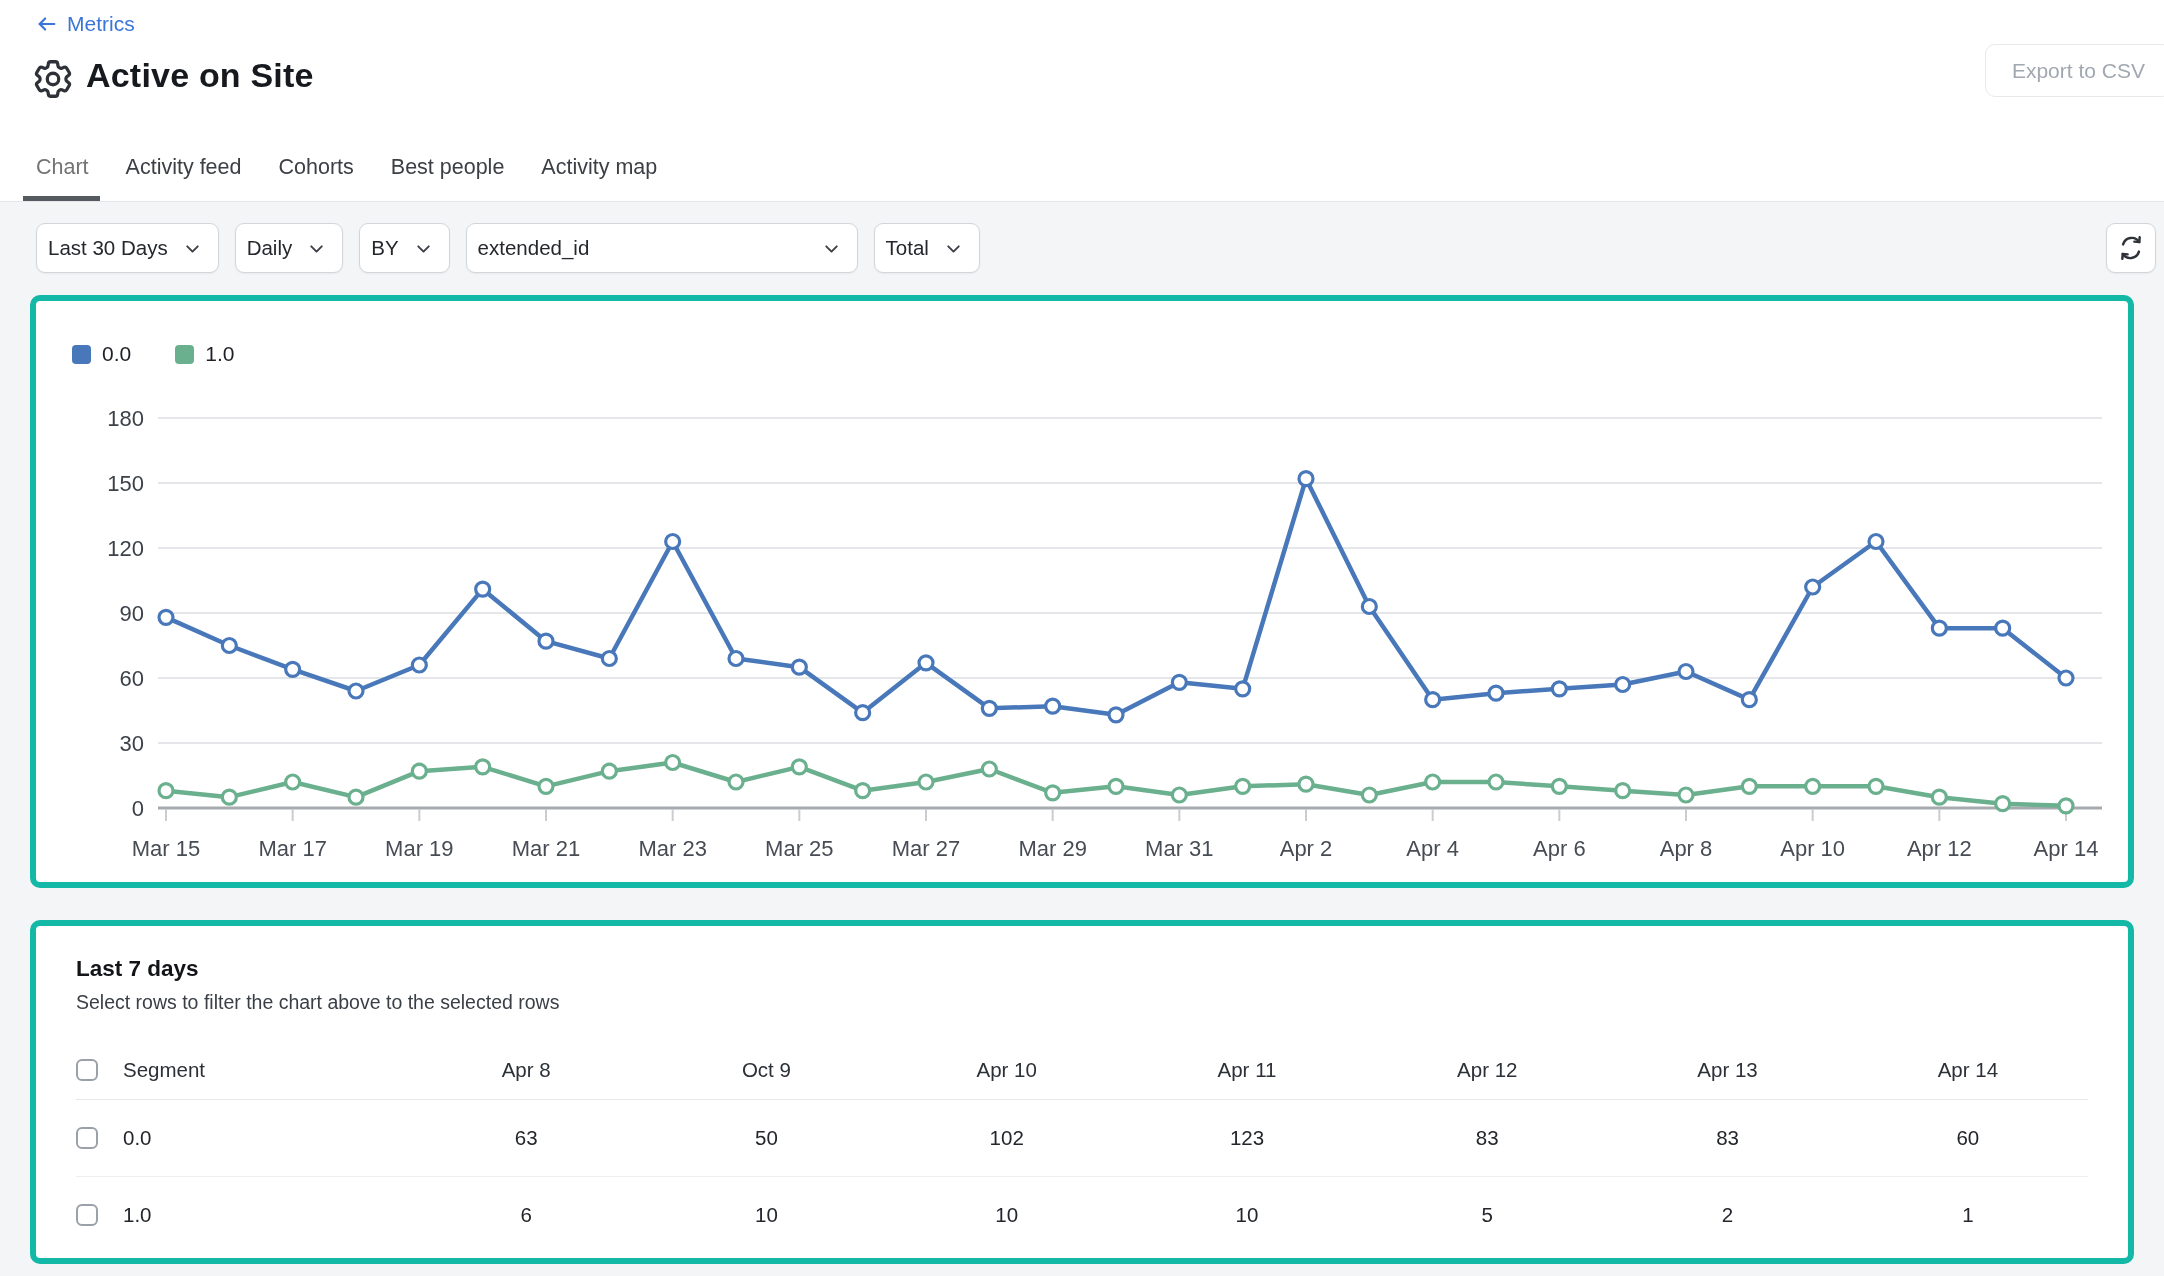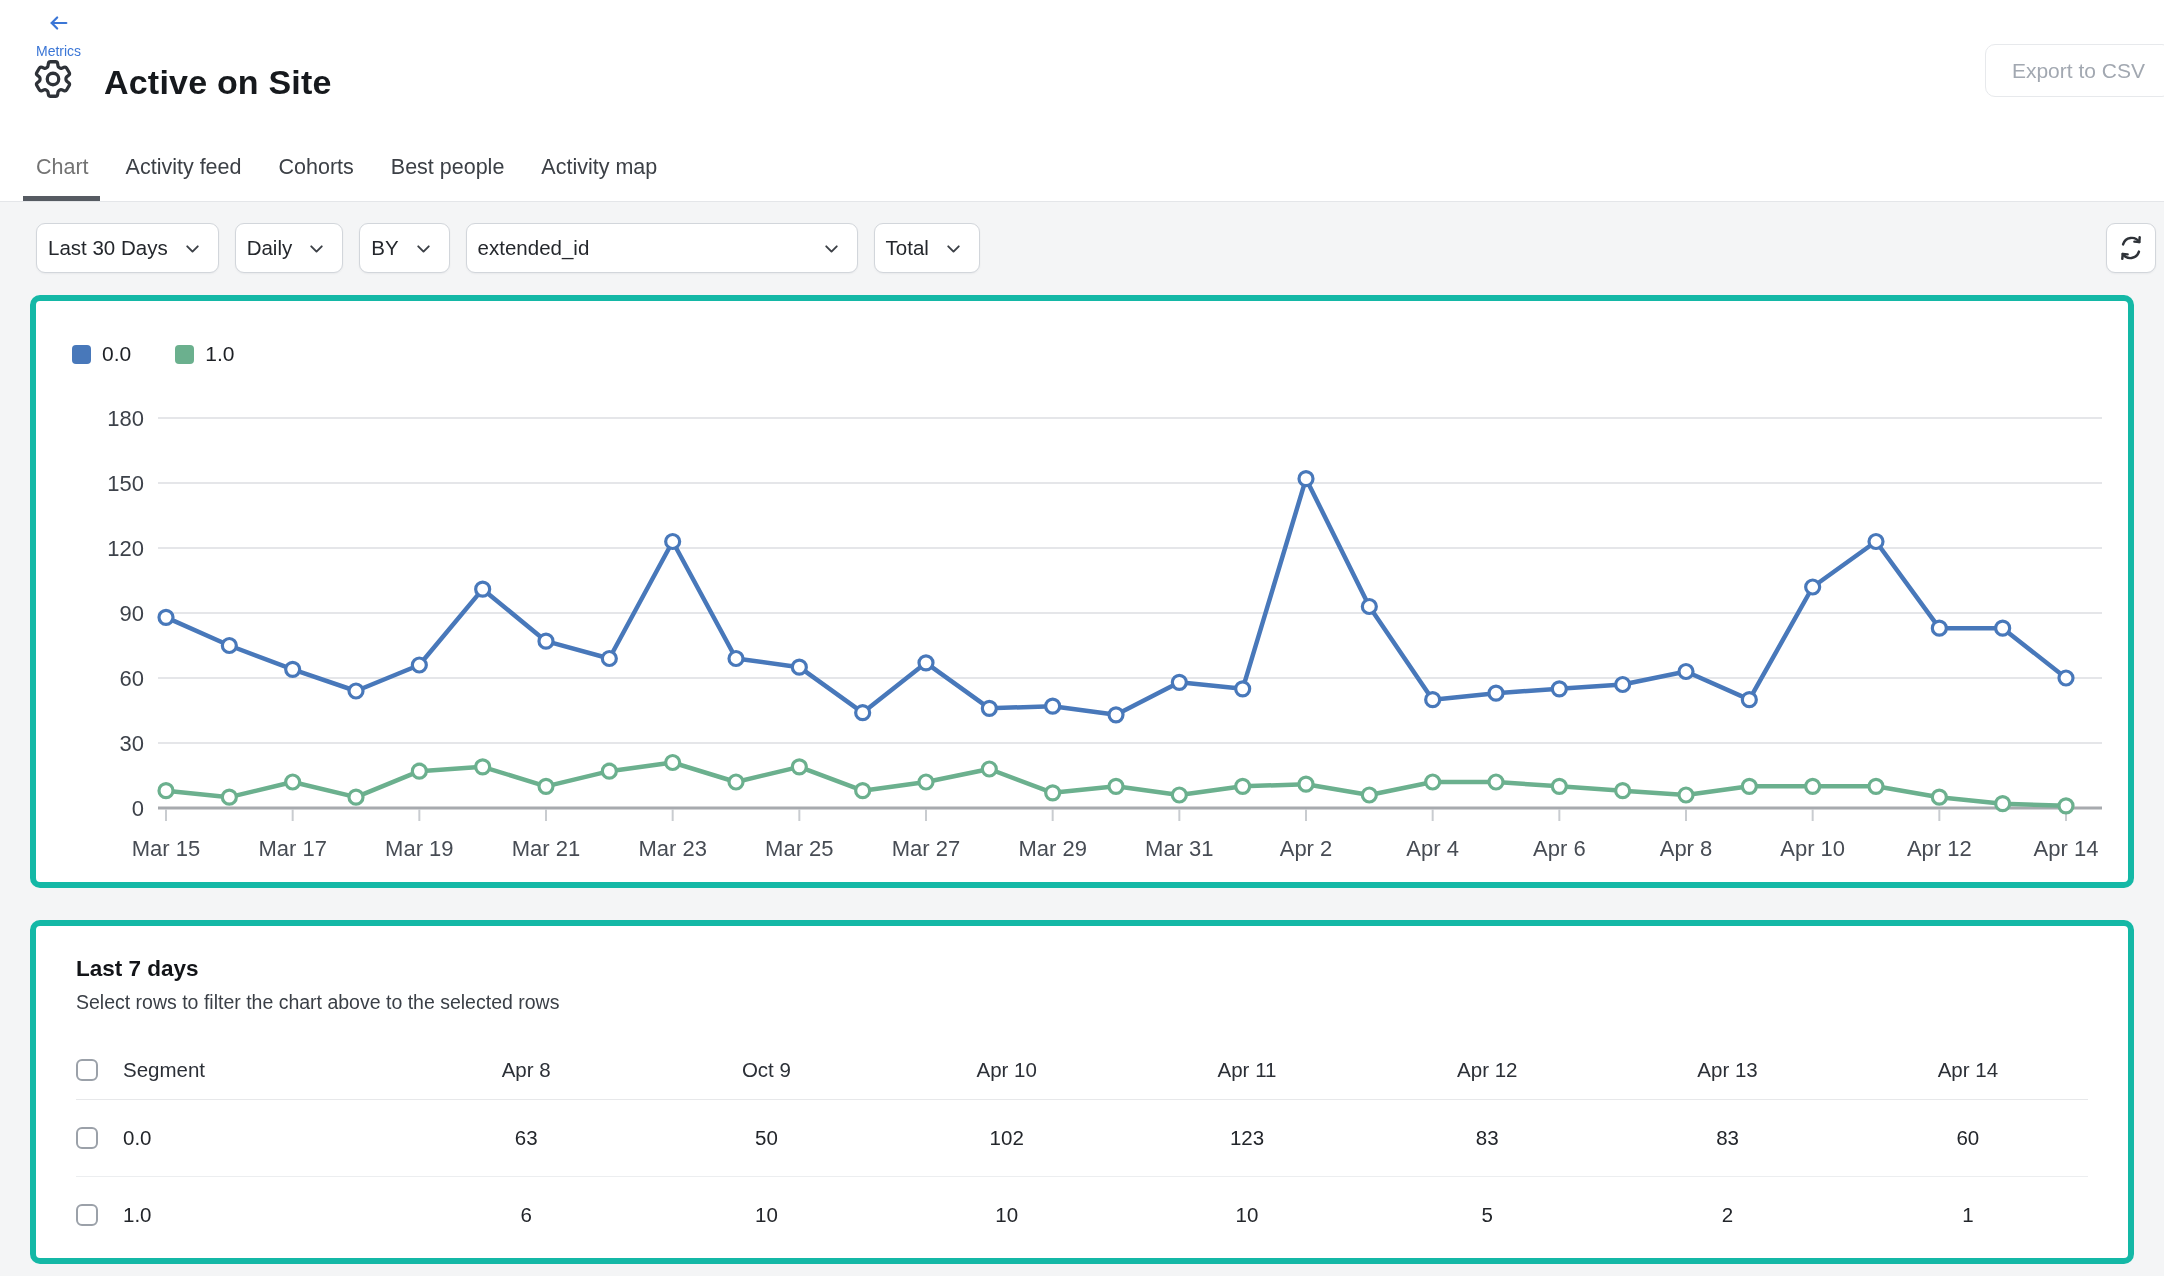--- a/index.html
+++ b/index.html
@@ -2,23 +2,23 @@
 <html><head>
 <meta charset="utf-8">
 <style>
   * { margin:0; padding:0; box-sizing:border-box; }
   html,body { width:2164px; height:1276px; overflow:hidden;
     font-family:"Liberation Sans", sans-serif; background:#f4f5f6; }
 
   
   .header { background:#fff; height:202px; position:relative; border-bottom:1px solid #e4e6e9; }
   .back-link { position:absolute; left:36px; top:12px; display:flex; align-items:center; gap:9px;
-    color:#3b76d6; font-size:14px; text-decoration:none; cursor:pointer;flex-direction:column; }
+    color:#3b76d6; font-size:21px; text-decoration:none; cursor:pointer; }
   .back-link svg { display:block; }
-  .title-row { position:absolute; left:30px; top:56px; display:flex; align-items:flex-end; gap:28px; }
+  .title-row { position:absolute; left:30px; top:56px; display:flex; align-items:flex-start; gap:10px; }
   .gear { width:46px; height:46px; color:#2e3238; }
   .page-title { font-size:34px; font-weight:700; color:#16191d; letter-spacing:.2px; }
   .export-btn { position:absolute; right:-8px; top:44px; height:53px; padding:0 26px;
     background:#fff; border:1px solid #e7e9ec; border-radius:10px;
     color:#a2a8b1; font-size:21px; font-family:inherit; cursor:pointer; }
   .tab-bar { position:absolute; left:36px; bottom:0; display:flex; gap:37px; }
   .tab { position:relative; font-size:21.5px; color:#3c4046; padding-bottom:21px; cursor:pointer; white-space:nowrap; }
   .tab.active { color:#737373; font-weight:500; }
   .tab.active::after { content:""; position:absolute; left:-13px; right:-11px; bottom:0;
     height:5px; background:#565b62; }

